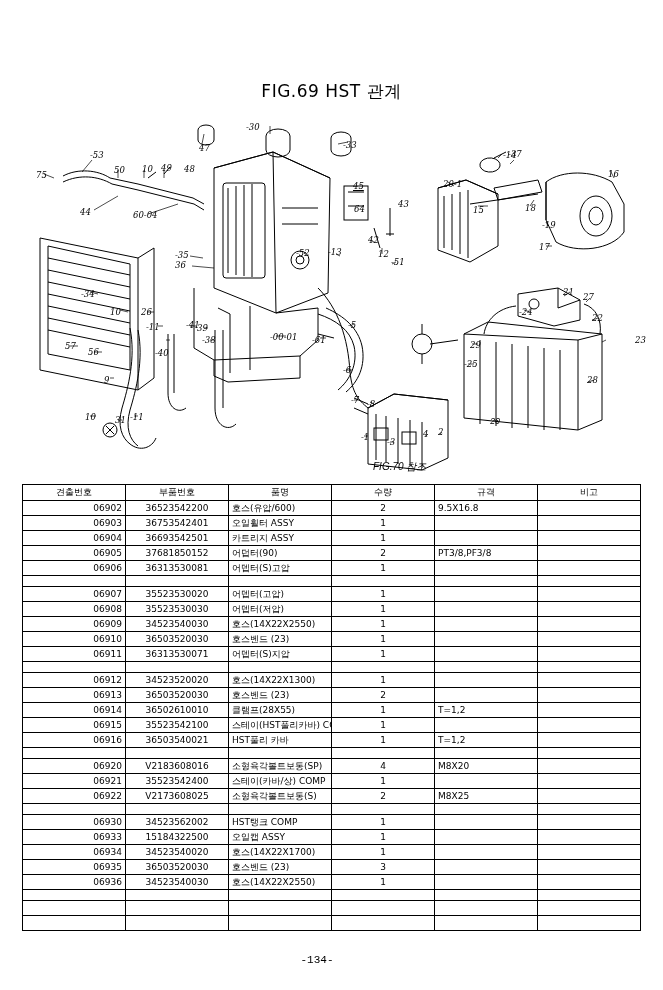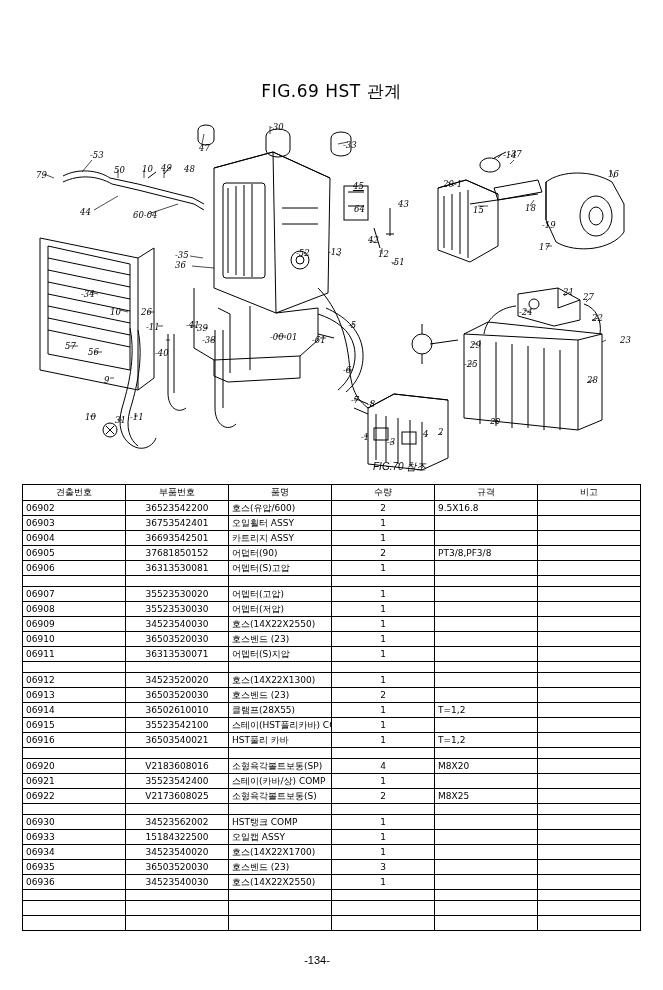--- a/index.html
+++ b/index.html
@@ -68,35 +68,35 @@
     line-height: 14px;
     overflow: hidden;
     white-space: nowrap;
   }
   table.parts th {
     font-weight: normal;
     text-align: center;
     height: 15px;
     line-height: 15px;
   }
-  td.c-num { text-align: left; width: 68px; }
+  td.c-num { text-align: right; width: 68px; }
   td.c-part { text-align: center; width: 92px; }
   td.c-name { text-align: left; width: 188px; padding-left: 7px;}
   td.c-qty  { text-align: center; width: 55px; }
   td.c-spec { text-align: left; width: 118px; padding-left: 4px;}
   td.c-rem  { text-align: left; width: 96px; }
   tr.spacer td { height: 10px; line-height: 10px; }
   .page-number {
     position: absolute;
     bottom: 24px;
     left: 0;
     width: 634px;
     text-align: center;
     font-size: 11px;
-    font-family: Liberation Sans, sans-serif;
+    font-family: Liberation Mono, monospace;
   }
   .fig-ref {
     position: absolute;
     font-size: 10px;
     font-family: Liberation Sans, sans-serif;
     font-style: italic;
   }
 </style>
 </head>
 <body>
@@ -256,32 +256,32 @@
         <path d="M356 296 L352 294"></path>
         <path d="M350 328 L346 328"></path>
         <path d="M376 334 L372 334"></path>
         <path d="M410 326 L408 328"></path>
         <path d="M424 324 L422 326"></path>
         <path d="M78 308 L72 308"></path>
         <path d="M104 312 L100 312"></path>
         <path d="M120 308 L116 308"></path>
       </g>
     </svg>
-    <div class="dlabel" style="left:252px;top:15px;text-align:center;">-30</div>
+    <div class="dlabel" style="left:228px;top:15px;text-align:center;">-30</div>
     <div class="dlabel" style="left:325px;top:33px;">-33</div>
     <div class="dlabel" style="left:485px;top:43px;">-14</div>
     <div class="dlabel" style="left:490px;top:42px;font-style:italic;">-37</div>
     <div class="dlabel" style="left:590px;top:62px;">16</div>
     <div class="dlabel" style="left:181px;top:36px;">47</div>
     <div class="dlabel" style="left:166px;top:57px;">48</div>
     <div class="dlabel" style="left:72px;top:43px;">-53</div>
     <div class="dlabel" style="left:96px;top:58px;">50</div>
     <div class="dlabel" style="left:124px;top:57px;">10</div>
     <div class="dlabel" style="left:143px;top:56px;">49</div>
-    <div class="dlabel" style="left:18px;top:63px;">79</div>
+    <div class="dlabel" style="left:18px;top:63px;">75</div>
     <div class="dlabel" style="left:62px;top:100px;">44</div>
     <div class="dlabel" style="left:115px;top:103px;">60-04</div>
     <div class="dlabel" style="left:335px;top:74px;text-decoration:underline;">45</div>
     <div class="dlabel" style="left:336px;top:97px;">64</div>
     <div class="dlabel" style="left:380px;top:92px;">43</div>
     <div class="dlabel" style="left:425px;top:72px;">20-1</div>
     <div class="dlabel" style="left:455px;top:98px;">15</div>
     <div class="dlabel" style="left:507px;top:96px;">18</div>
     <div class="dlabel" style="left:524px;top:113px;">-19</div>
     <div class="dlabel" style="left:521px;top:135px;">17</div>
@@ -303,21 +303,21 @@
     <div class="dlabel" style="left:252px;top:225px;">-00-01</div>
     <div class="dlabel" style="left:294px;top:228px;">-61</div>
     <div class="dlabel" style="left:330px;top:213px;">-5</div>
     <div class="dlabel" style="left:47px;top:234px;">57</div>
     <div class="dlabel" style="left:70px;top:240px;">56</div>
     <div class="dlabel" style="left:86px;top:268px;">9</div>
     <div class="dlabel" style="left:545px;top:180px;">21</div>
     <div class="dlabel" style="left:565px;top:185px;">27</div>
     <div class="dlabel" style="left:501px;top:200px;">-24</div>
     <div class="dlabel" style="left:574px;top:206px;">22</div>
-    <div class="dlabel" style="left:602px;top:228px;">23</div>
+    <div class="dlabel" style="left:617px;top:228px;">23</div>
     <div class="dlabel" style="left:452px;top:233px;">29</div>
     <div class="dlabel" style="left:446px;top:252px;">-25</div>
     <div class="dlabel" style="left:472px;top:310px;font-family:Liberation Mono, monospace;">20</div>
     <div class="dlabel" style="left:569px;top:268px;">28</div>
     <div class="dlabel" style="left:325px;top:258px;">-6</div>
     <div class="dlabel" style="left:333px;top:288px;">-7</div>
     <div class="dlabel" style="left:349px;top:292px;">-8</div>
     <div class="dlabel" style="left:343px;top:325px;">-1</div>
     <div class="dlabel" style="left:369px;top:330px;">-3</div>
     <div class="dlabel" style="left:405px;top:322px;">4</div>

